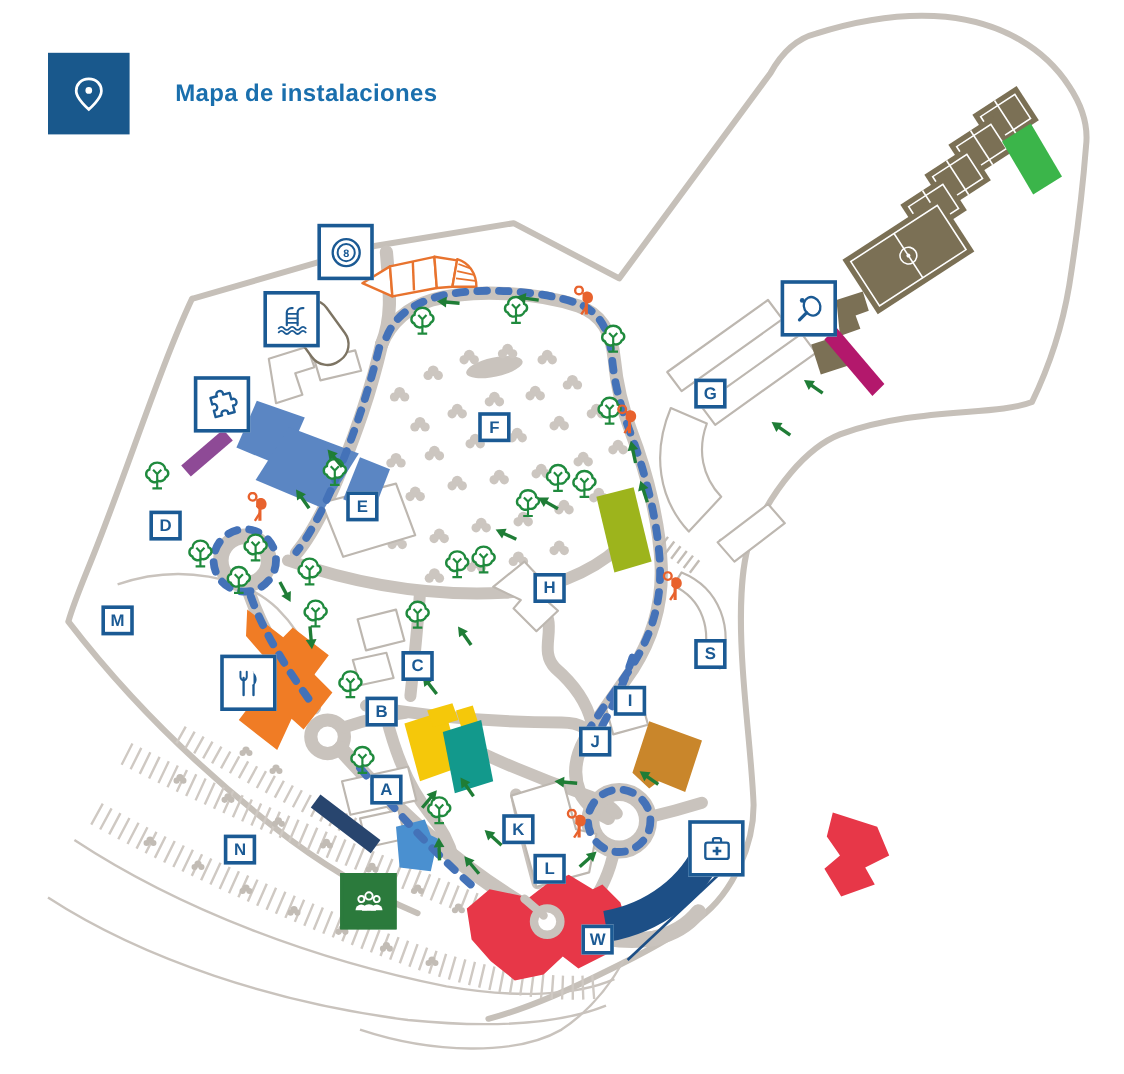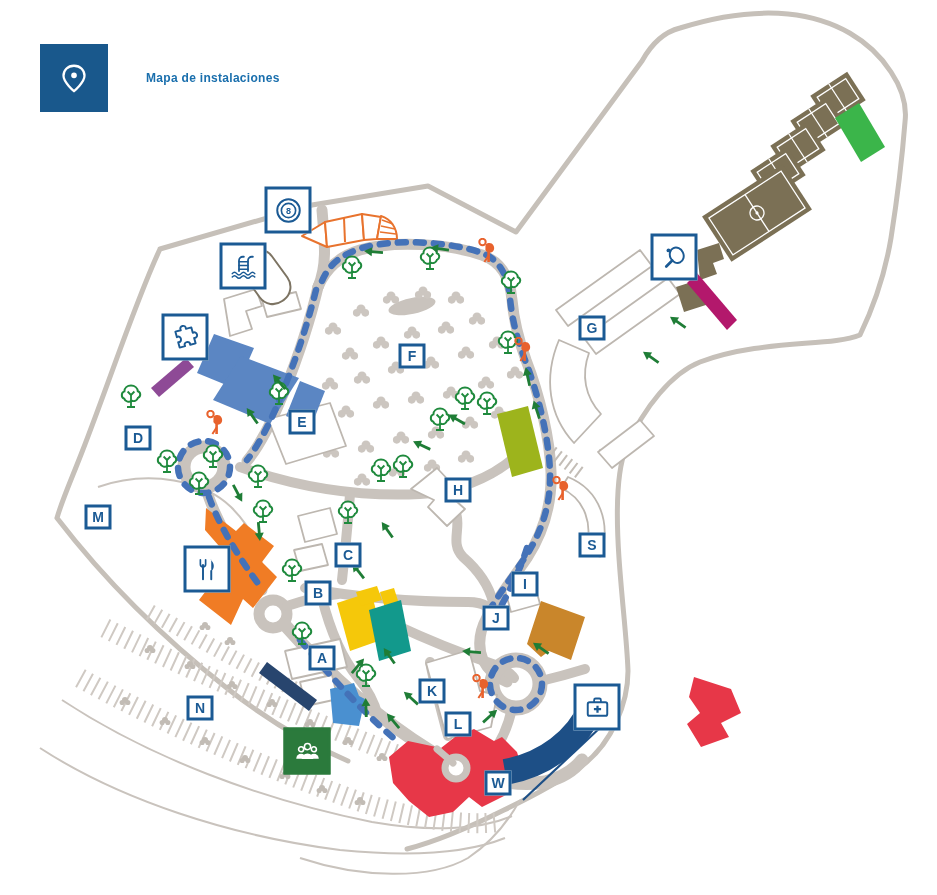--- a/index.html
+++ b/index.html
@@ -1,21 +1,21 @@
 <!DOCTYPE html>
 <html><head>
 <meta charset="utf-8">
 <style>
   html,body{margin:0;padding:0;background:#fff;}
   .page{position:relative;width:937px;height:895px;overflow:hidden;background:#fff;
         font-family:"Liberation Sans",sans-serif;}
   .hdr{position:absolute;left:40px;top:44px;display:flex;align-items:center;gap:38px;z-index:30;}
   .pinbox{width:68px;height:68px;background:#19588c;color:#fff;display:flex;align-items:center;justify-content:center;}
   .pinbox svg{width:42px;height:42px;display:block;}
-  .title{font-size:12px;font-weight:700;color:#1a6fad;margin:0;letter-spacing:.3px;}
+  .title{font-size:20px;font-weight:700;color:#1a6fad;margin:0;letter-spacing:.3px;}
   .maparea{position:absolute;inset:0;}
   #art{position:absolute;left:0;top:0;}
   #overlay{position:absolute;inset:0;z-index:20;}
   .mk{position:absolute;min-width:27px;height:25px;padding:0 3px;background:#fff;
       border:3px solid #1b5a94;color:#1b5a94;font-weight:700;font-size:14px;line-height:19px;
       text-align:center;transform:translate(-50%,-50%);box-sizing:border-box;}
   .fac{position:absolute;width:47px;height:47px;background:#fff;border:3px solid #1b5a94;
        color:#1b5a94;display:flex;align-items:center;justify-content:center;
        transform:translate(-50%,-50%);box-sizing:border-box;}
   .fac svg{width:36px;height:36px;display:block;}

